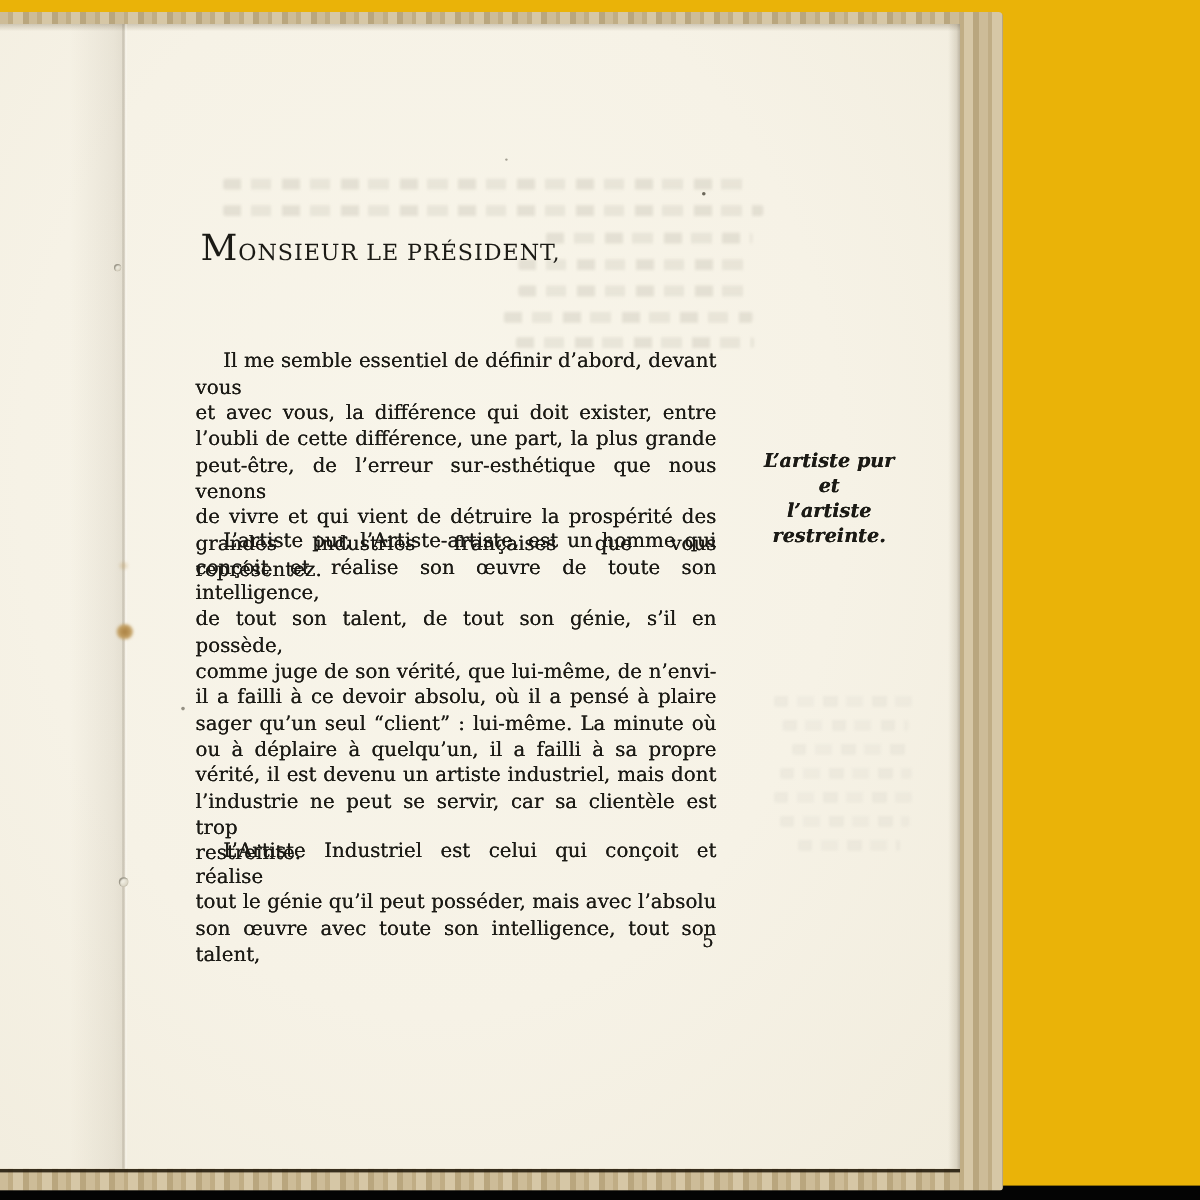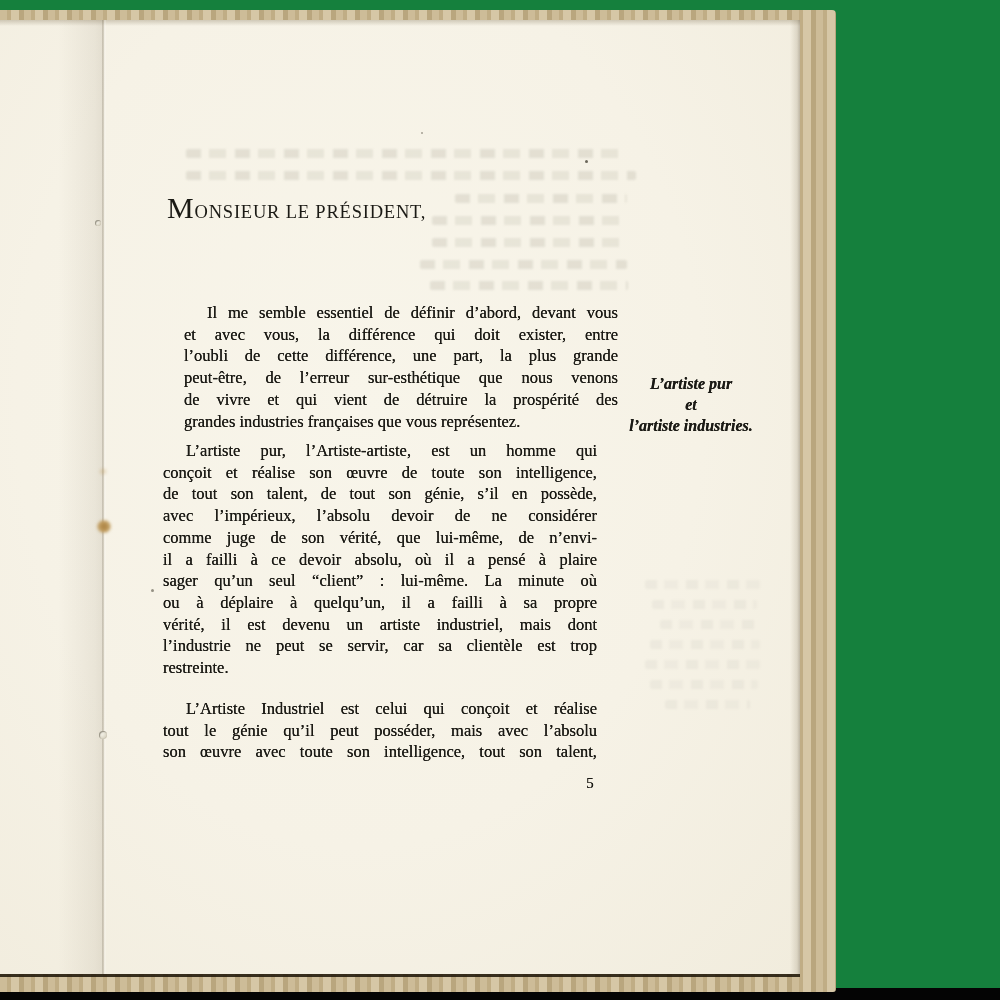--- a/index.html
+++ b/index.html
@@ -1,21 +1,21 @@
 <!DOCTYPE html>
 <html><head>
 <meta charset="utf-8">
 <style>
   html,body{margin:0;padding:0;}
   body{
     width:1000px;height:1000px;overflow:hidden;
     background:#040404;
     font-family:"DejaVu Serif","Liberation Serif",serif;
   }
-  .photo{position:relative;width:1000px;height:988px;background:#15803d;font-family:Liberation Serif, serif;}
+  .photo{position:relative;width:1000px;height:988px;background:#eab308;}
 
   
   .sheet{
     position:absolute;left:0;top:10px;width:836px;height:982px;
     background:
       repeating-linear-gradient(90deg,#cdbc98 0 7px,#c0ad85 7px 11px,#d6c7a6 11px 19px,#b9a67e 19px 24px),
       #ccba96;
     border-radius:0 4px 3px 0;
   }
   .page-surface{
@@ -73,21 +73,21 @@
   .heading{position:absolute;left:167px;top:189px;letter-spacing:0.8px;}
   .h-line{height:37px;line-height:37px;white-space:nowrap;}
   .h-initial{font-size:30px;}
   .h-rest{font-size:18.5px;}
 
   .para{position:absolute;left:163px;width:434px;font-size:16.5px;line-height:21.7px;
     text-shadow:0 0 0.4px #1b1a15;}
   .para .line{text-align:justify;text-align-last:justify;white-space:normal;}
   .para .line:first-child{text-indent:23px;}
   .para.ends .line:last-child{text-align-last:left;}
-  .p1{top:302px;margin-left:21px;}
+  .p1{top:290px;}
   .p2{top:440px;}
   .p3{top:698px;}
 
   .margin-note{position:absolute;left:612px;top:357px;width:158px;
     text-align:center;font-style:italic;font-weight:bold;font-size:16px;line-height:21px;
     text-shadow:0 0 0.4px #1b1a15;margin-top:16px;}
 
   .page-number{position:absolute;left:560px;top:775px;width:60px;text-align:center;
     font-size:15px;text-shadow:0 0 0.4px #1b1a15;}
 </style>
@@ -139,37 +139,36 @@
       <div class="line">l’oubli de cette différence, une part, la plus grande</div>
       <div class="line">peut-être, de l’erreur sur-esthétique que nous venons</div>
       <div class="line">de vivre et qui vient de détruire la prospérité des</div>
       <div class="line">grandes industries françaises que vous représentez.</div>
     </div>
 
   <div class="para ends p2 ink">
       <div class="line">L’artiste pur, l’Artiste-artiste, est un homme qui</div>
       <div class="line">conçoit et réalise son œuvre de toute son intelligence,</div>
       <div class="line">de tout son talent, de tout son génie, s’il en possède,</div>
-      <div class="line">avec l’impérieux, l’absolu devoir de ne considérer</div>
       <div class="line">comme juge de son vérité, que lui-même, de n’envi-</div>
       <div class="line">il a failli à ce devoir absolu, où il a pensé à plaire</div>
       <div class="line">sager qu’un seul “client” : lui-même. La minute où</div>
       <div class="line">ou à déplaire à quelqu’un, il a failli à sa propre</div>
       <div class="line">vérité, il est devenu un artiste industriel, mais dont</div>
       <div class="line">l’industrie ne peut se servir, car sa clientèle est trop</div>
       <div class="line">restreinte.</div>
     </div>
 
   <div class="para p3 ink">
       <div class="line">L’Artiste Industriel est celui qui conçoit et réalise</div>
       <div class="line">tout le génie qu’il peut posséder, mais avec l’absolu</div>
       <div class="line">son œuvre avec toute son intelligence, tout son talent,</div>
     </div>
 
   <div class="margin-note ink">
       <div class="mnote-line">L’artiste pur</div>
       <div class="mnote-line">et</div>
-      <div class="mnote-line">l’artiste industries.</div>
+      <div class="mnote-line">l’artiste restreinte.</div>
     </div>
 
   <div class="page-number ink">5</div>
 
 </div>
 
 </body></html>

